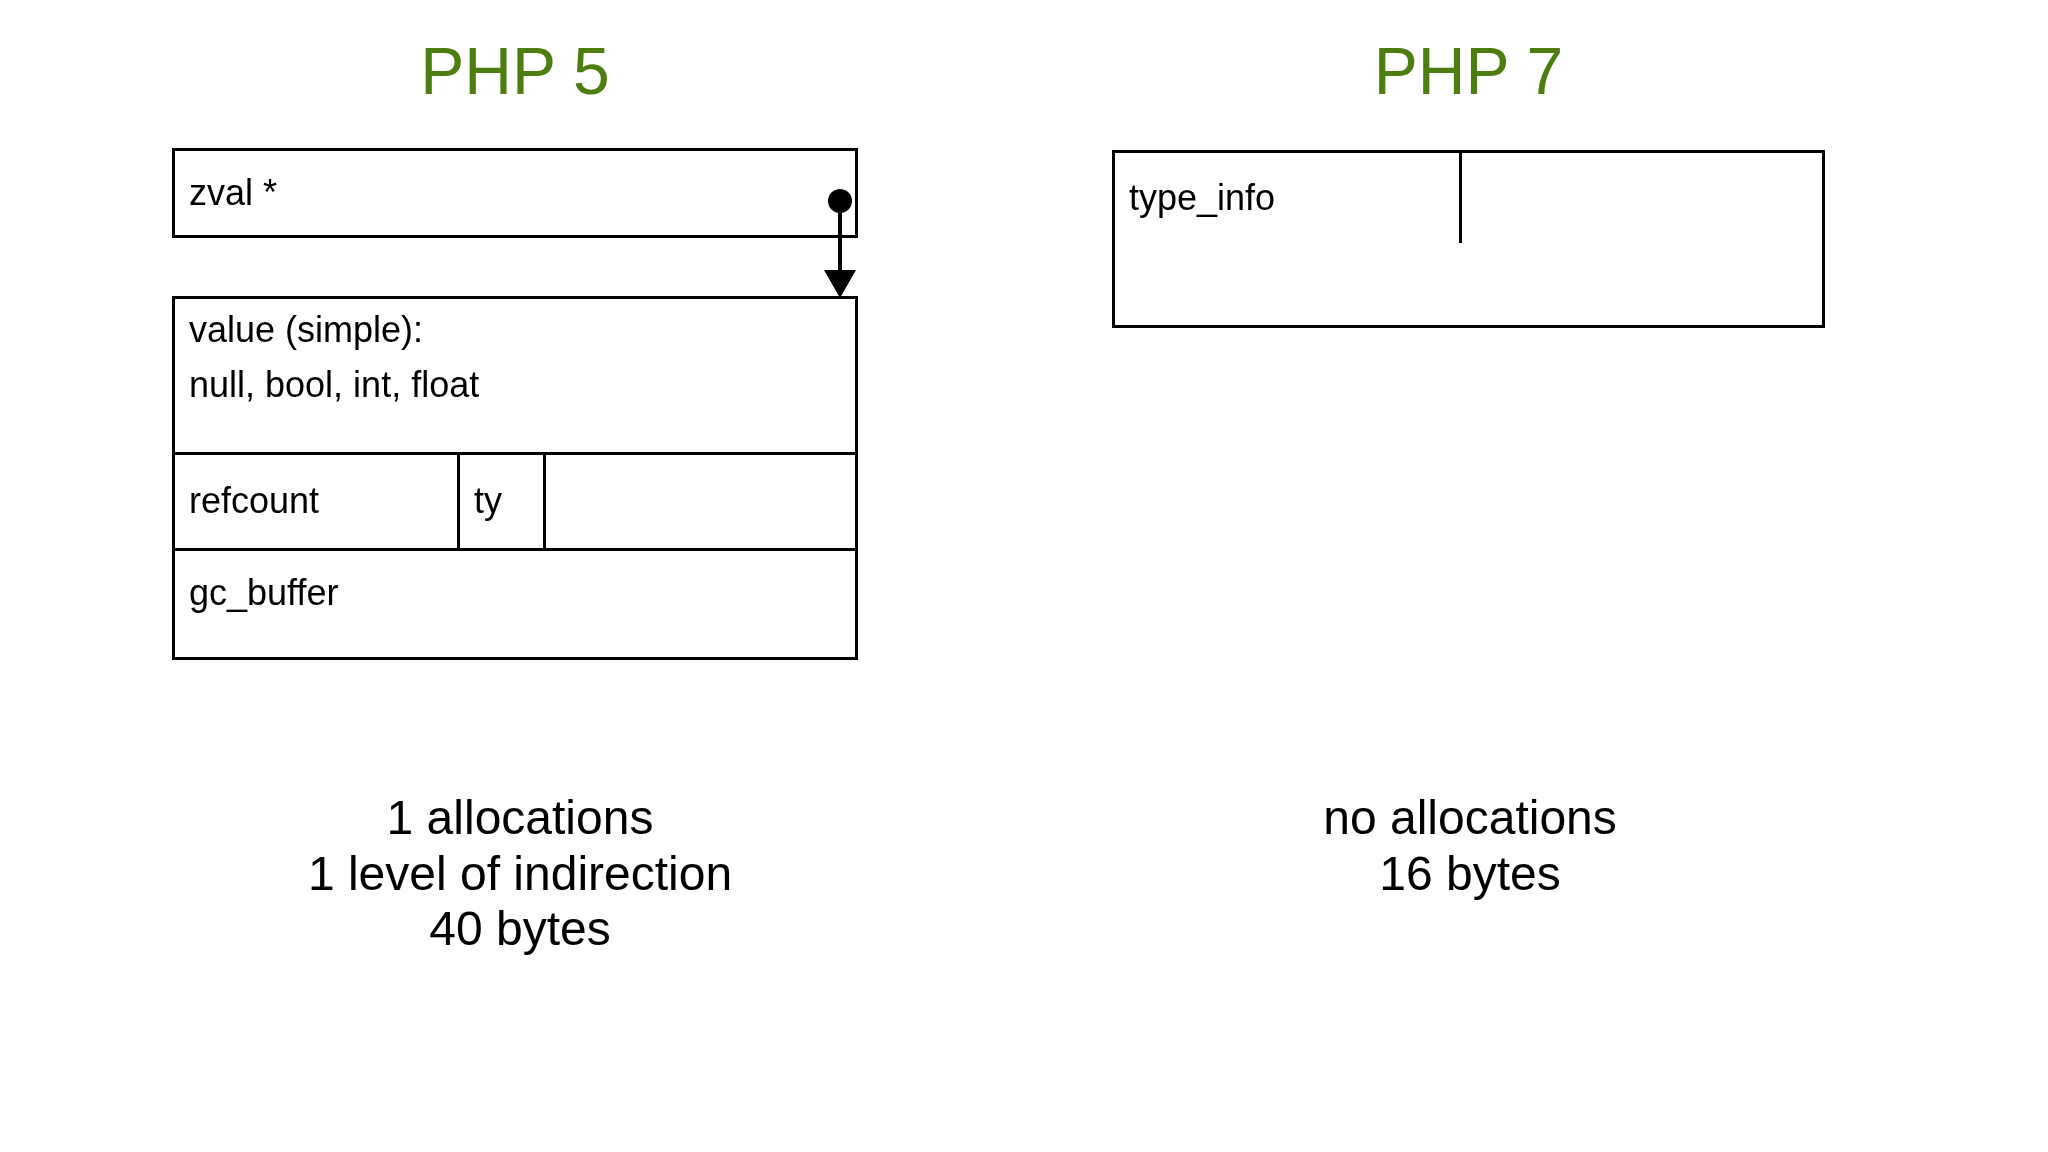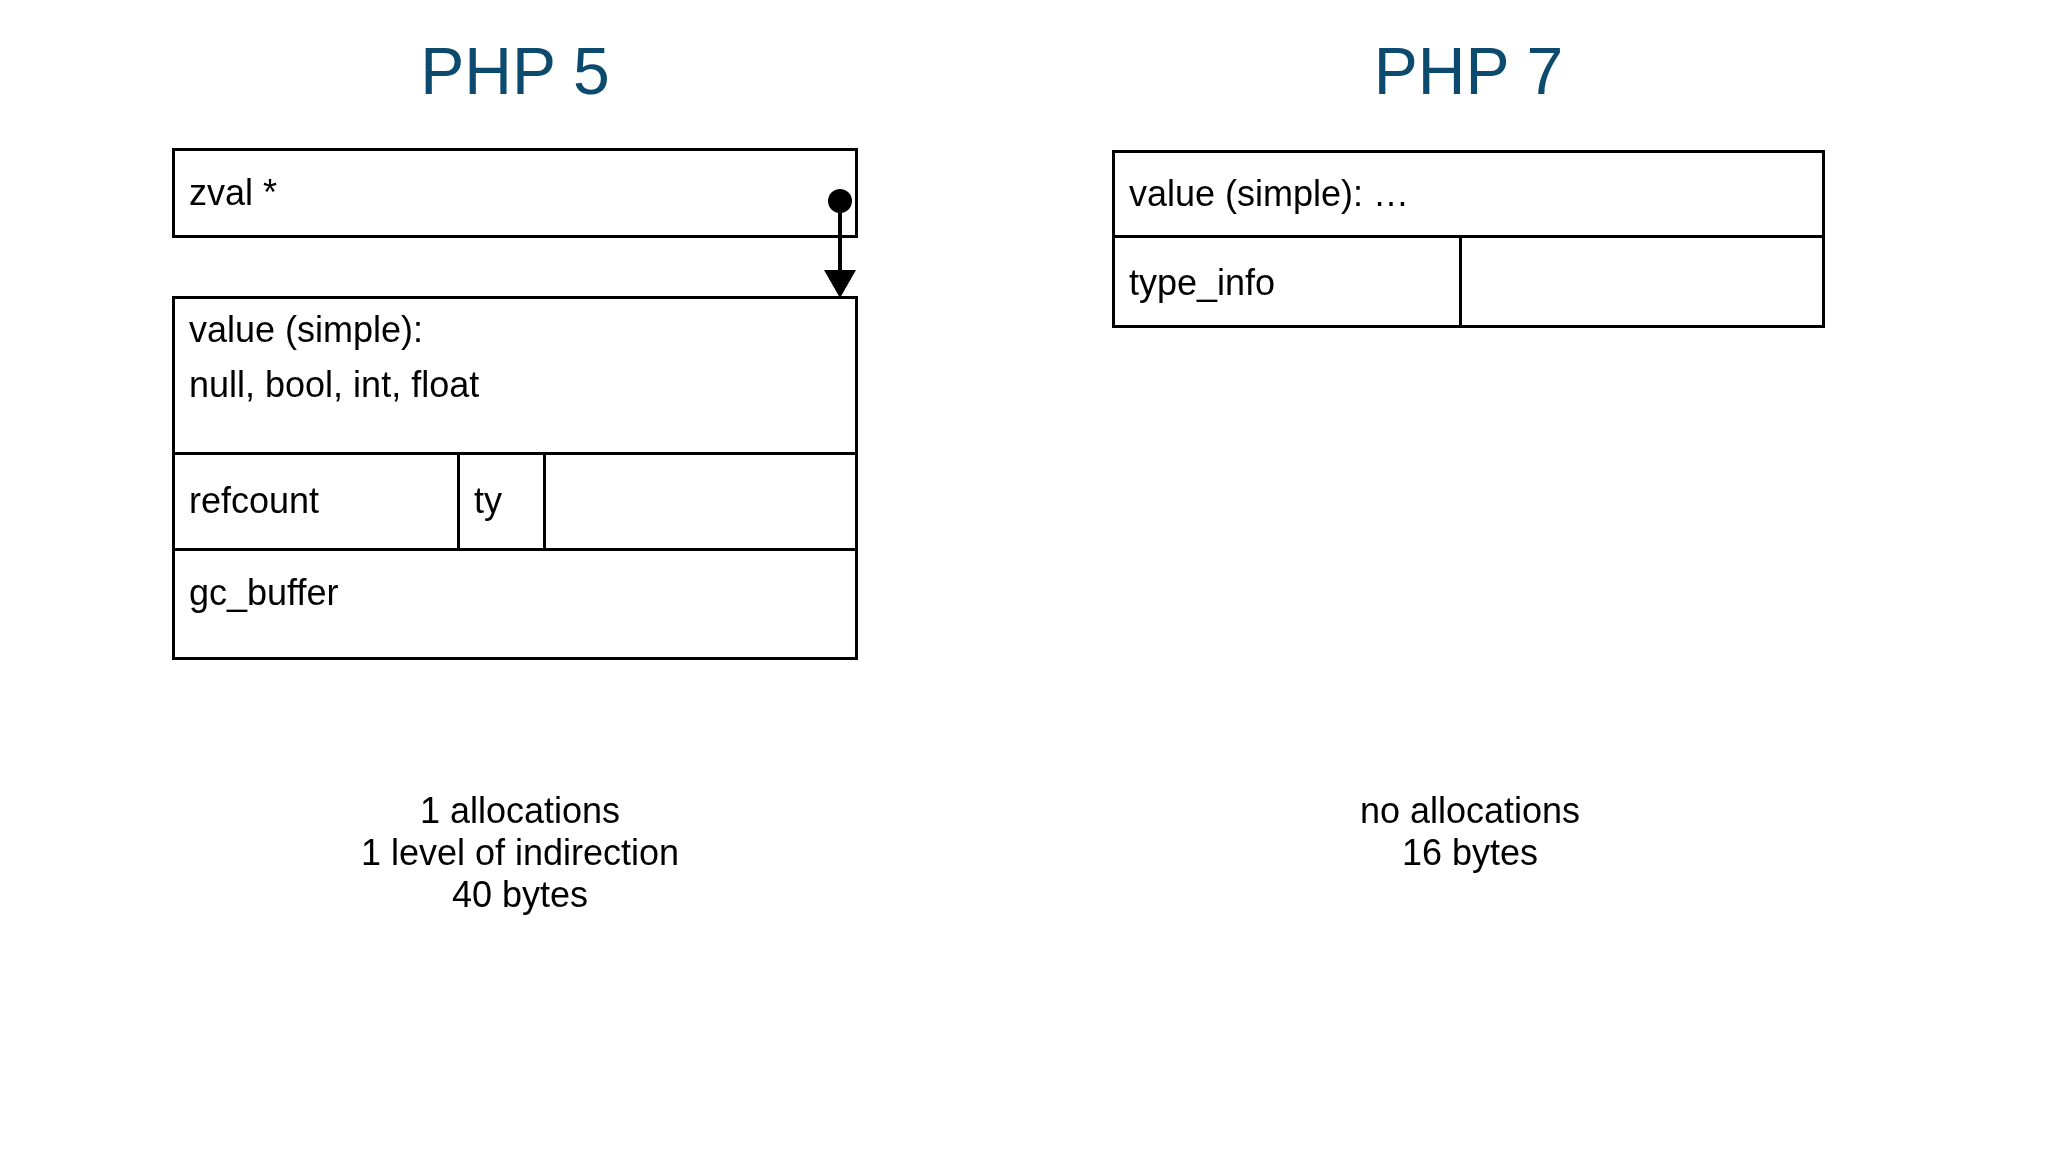--- a/index.html
+++ b/index.html
@@ -25,21 +25,21 @@
   }
 
   
   .col-title {
     position: absolute;
     font-size: 66px;
     line-height: 1;
     font-weight: 400;
     text-align: center;
     white-space: nowrap;
-    color: #0c4a6e;
+    color: #4d7c0f;
   }
   #title-php5 { left: 172px; top: 38px; width: 686px; }
   #title-php7 { left: 1112px; top: 38px; width: 713px; }
 
   
   .struct-box {
     position: absolute;
     box-sizing: border-box;
     border: 3px solid #000;
     background: #fff;
@@ -141,21 +141,21 @@
   #row-value7 { height: 85px; }
   #row-value7 .cell { width: 100%; }
   #row-typeinfo { height: 90px; border-bottom: none; border-radius: 27px; }
   #cell-typeinfo { width: 347px; }
   #cell-pad7 { flex: 1 1 auto; }
 
   
   .caption {
     position: absolute;
     text-align: center;
-    font-size: 36px;
+    font-size: 48px;
     line-height: 1.16;
     color: #000;
   }
   .caption .cap-line { display: block; white-space: nowrap; }
   #caption-php5 { left: 180px; top: 790px; width: 680px; }
   #caption-php7 { left: 1120px; top: 790px; width: 700px; }
 </style>
 </head>
 <body>
 
@@ -196,23 +196,20 @@
   <div class="caption" id="caption-php5">
     <span class="cap-line">1 allocations</span>
     <span class="cap-line">1 level of indirection</span>
     <span class="cap-line">40 bytes</span>
   </div>
 
   <div class="col-title" id="title-php7">PHP 7</div>
 
   <div class="struct-box" id="box-zval7">
 
-    <div class="row" id="row-value7">
-      <span class="cell">value (simple): …</span>
-    </div>
 
     <div class="row" id="row-typeinfo">
       <span class="cell" id="cell-typeinfo">type_info</span>
       <span class="cell blank" id="cell-pad7"></span>
     </div>
   </div>
 
   <div class="caption" id="caption-php7">
     <span class="cap-line">no allocations</span>
     <span class="cap-line">16 bytes</span>

